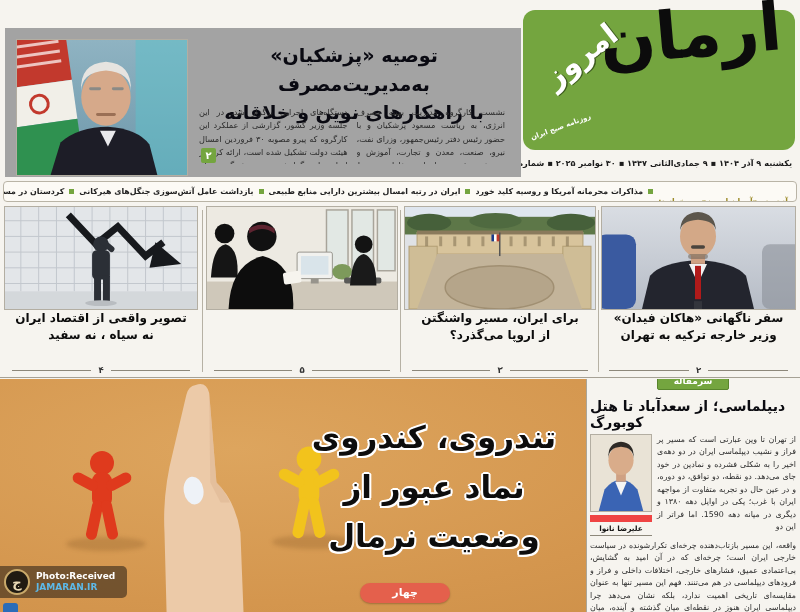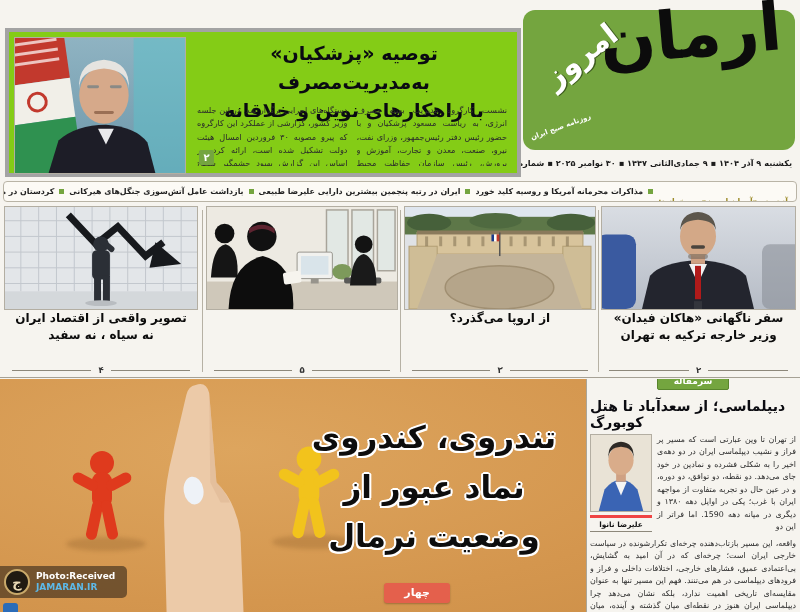--- a/index.html
+++ b/index.html
@@ -14,22 +14,22 @@
   .masthead-green { position:absolute; top:6px; right:0; left:0; bottom:4px; background:#74a53f; border-radius:12px; }
   .arman-title { position:absolute; top:-14px; right:2px; width:205px; text-align:center;
     font-size:66px; font-weight:bold; color:#0c0c0c; line-height:1.35; transform:rotate(-5deg); }
   .emrooz-title { position:absolute; left:16px; top:34px; font-size:30px; font-weight:bold; color:#ffffff;
     transform:rotate(-38deg); text-shadow:1px 1px 0 #3c5a1e; }
   .masthead-tagline { position:absolute; left:2px; bottom:22px; width:72px; text-align:center;
     font-size:7px; font-weight:bold; color:#fff; transform:rotate(-20deg); line-height:1.3; }
   .dateline { position:absolute; top:158px; right:8px; font-size:8.2px; font-weight:bold; color:#1c1c1c; }
 
   
-  .lead-box { position:absolute; top:28px; left:5px; width:516px; height:149px; background:#84cc16;
-    border:4px solid #a3a3a3; }
+  .lead-box { position:absolute; top:28px; left:5px; width:516px; height:149px; background:#a3a3a3;
+    border:6px solid #a3a3a3; }
   .lead-photo { position:absolute; left:5px; top:5px; width:172px; height:137px; border:1px solid #b3aea2;
     overflow:hidden; background:#7fa7b8; }
   .lead-photo svg { display:block; width:100%; height:100%; }
   .lead-headline { position:absolute; top:7px; right:6px; left:188px; text-align:center;
     font-size:19px; font-weight:bold; color:#0a0a12; line-height:1.5; }
   .lead-body { position:absolute; top:72px; right:10px; left:188px; bottom:7px; display:flex; gap:9px; }
   .lead-col { flex:1; font-size:8.2px; line-height:1.62; text-align:justify; color:#2b2b2b; overflow:hidden; }
   .lead-badge { position:absolute; left:190px; bottom:8px; width:15px; height:15px; background:#74a53f;
     border-radius:2px; color:#fff; font-size:10px; font-weight:bold;
     display:flex; align-items:center; justify-content:center; }
@@ -58,42 +58,42 @@
     background:radial-gradient(140% 120% at 40% 30%, #dda55e 0%, #d4964e 55%, #c98c45 100%); }
   .fig-shadow { position:absolute; background:rgba(90,50,10,0.18); border-radius:50%; filter:blur(2px); }
   .figure { position:absolute; }
   .figure svg { display:block; width:100%; height:100%; }
   .hand { position:absolute; left:152px; top:4px; width:104px; height:229px; }
   .hand svg { display:block; width:100%; height:100%; }
   .feature-headline { position:absolute; top:34px; right:4px; width:296px; text-align:center;
     font-size:31px; font-weight:bold; color:#0d0d0d; line-height:1.6;
     text-shadow:2px 0 0 #fff,-2px 0 0 #fff,0 2px 0 #fff,0 -2px 0 #fff,1.5px 1.5px 0 #fff,-1.5px -1.5px 0 #fff,1.5px -1.5px 0 #fff,-1.5px 1.5px 0 #fff; }
   .feature-badge { position:absolute; bottom:9px; right:136px; background:#e4604c; color:#fff;
-    font-size:11px; font-weight:bold; padding:3px 20px 4px; border-radius:3px; box-shadow:0 1px 2px rgba(0,0,0,.25); }
+    font-size:11px; font-weight:bold; padding:3px 32px 4px; border-radius:10px; box-shadow:0 1px 2px rgba(0,0,0,.25); }
   .credit { position:absolute; left:0; bottom:14px; display:flex; align-items:center; gap:6px;
     background:rgba(35,28,20,0.55); padding:3px 12px 3px 4px; border-radius:0 5px 5px 0; direction:ltr; }
   .credit-logo { width:26px; height:26px; border-radius:50%; background:#201a12; border:2px solid #c9a96a;
     color:#ead9b5; font-size:13px; font-weight:bold; display:flex; align-items:center; justify-content:center; }
   .credit-l1 { color:#fff; font-size:9px; font-weight:bold; line-height:1.25; }
   .credit-l2 { color:#5db9e8; font-size:9px; font-weight:bold; line-height:1.25; }
   .corner-blue { position:absolute; left:3px; bottom:0; width:15px; height:9px; background:#2b6cb8; border-radius:3px 3px 0 0; }
 
   
   .ed-sep { position:absolute; top:379px; bottom:0; left:586px; width:1px; background:#aaa598; }
   .editorial { position:absolute; top:379px; left:590px; width:206px; height:262px; overflow:hidden; }
   .ed-kicker { width:72px; margin:-6px auto 0; background:#74a53f; border:1px solid #58852c; color:#fff;
     text-align:center; font-size:9px; font-weight:bold; padding:2px 0 3px; border-radius:2px; position:relative; }
   .ed-title { text-align:left; font-size:14px; font-weight:bold; color:#0b0b10; margin:8px 0 4px; }
   .ed-row { display:flex; gap:5px; }
   .ed-p { font-size:7.9px; line-height:1.58; text-align:justify; color:#2b2b2b; }
   .ed-p1 { flex:1; }
   .ed-photocol { width:62px; flex:none; }
   .ed-photo { width:62px; height:78px; border:1px solid #b3aea2; overflow:hidden; background:#e9e3d6; }
   .ed-photo svg { display:block; width:100%; height:100%; }
-  .ed-author { margin-top:3px; border-top:3px solid #ef4444; border-bottom:1px solid #8d887b;
+  .ed-author { margin-top:3px; border-top:7px solid #ef4444; border-bottom:1px solid #8d887b;
     text-align:center; font-size:7.4px; font-weight:bold; color:#151515; padding:2px 0; }
   .ed-p2 { margin-top:4px; }
 </style>
 </head>
 <body>
 
 <div class="page">
 
   <div class="masthead">
     <div class="masthead-green"></div>
@@ -141,21 +141,21 @@
       <div class="lead-col">دستگاه‌های اجرایی برگزار شد. در این جلسه وزیر کشور، گزارشی از عملکرد این کارگروه که پیرو مصوبه ۳۰ فروردین امسال هیئت دولت تشکیل شده است، ارائه کرد. بر اساس این گزارش بهبود چشمگیر سطح ذخایر منابع گاز و گازوئیل نیروگاه‌ها برای ایام سرد سال و نیز</div>
     </div>
     <div class="lead-badge">۲</div>
   </div>
 
   <div class="ticker">
     <span class="ticker-label">آنچه در «آرمان امروز» می‌خوانید:</span>
     <span class="tsq"></span>
     <span class="ticker-item">مذاکرات محرمانه آمریکا و روسیه کلید خورد</span>
     <span class="tsq"></span>
-    <span class="ticker-item">ایران در رتبه پنجمین بیشترین دارایی علیرضا طبیعی</span>
+    <span class="ticker-item">ایران در رتبه امسال بیشترین دارایی منابع طبیعی</span>
     <span class="tsq"></span>
     <span class="ticker-item">بازداشت عامل آتش‌سوزی جنگل‌های هیرکانی</span>
     <span class="tsq"></span>
     <span class="ticker-item">کردستان در مسیر توسعه با تکرار وعده‌ها</span>
 
   </div>
 
   <div class="news-box" style="left:601px; width:195px;">
     <div class="nb-photo">
       <svg viewBox="0 0 193 104" preserveAspectRatio="none">
@@ -217,20 +217,21 @@
         </g>
         <path d="M32 48 L157 48 L176 104 L12 104 Z" fill="#c3b49a"></path>
         <ellipse cx="94" cy="82" rx="54" ry="22" fill="#b5a58a" stroke="#a08f72" stroke-width="1.5"></ellipse>
         <rect x="93.5" y="26" width="1.5" height="24" fill="#555"></rect>
         <rect x="86" y="28" width="2.6" height="7" fill="#1a3a8a"></rect>
           <rect x="88.6" y="28" width="2.6" height="7" fill="#fff"></rect>
           <rect x="91.2" y="28" width="2.6" height="7" fill="#c0392b"></rect>
       </svg>
     </div>
     <div class="nb-headline">
+      <div>برای ایران، مسیر واشنگتن</div>
       <div>از اروپا می‌گذرد؟</div>
     </div>
     <div class="nb-pageline">
       <span class="hl"></span>
         <span class="nb-pagenum">۳</span>
         <span class="hl"></span>
     </div>
   </div>
   <div class="vsep" style="left:400px;"></div>
 

